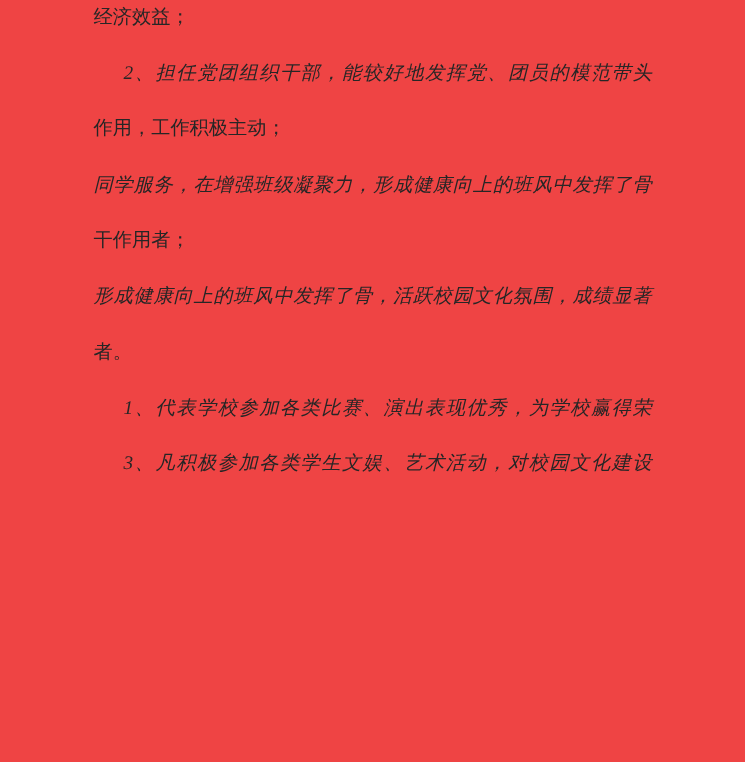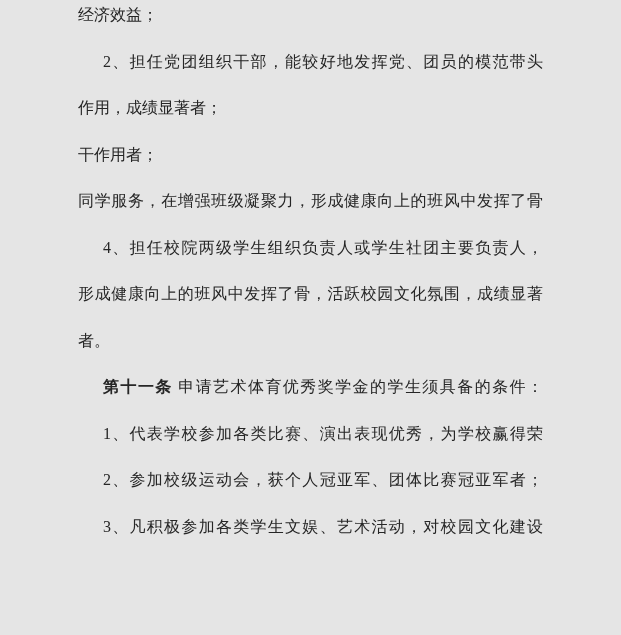--- a/index.html
+++ b/index.html
@@ -4,21 +4,21 @@
 <style>
   html, body {
     margin: 0;
     padding: 0;
     background: #ffffff;
   }
   .page {
     position: relative;
     width: 621px;
     height: 635px;
-    background: #e5e5e5;
+    background: #ef4444;
     overflow: hidden;
   }
   .text-block {
     position: absolute;
     left: 78px;
     top: -8px;
     width: 465px;
     font-family: "Liberation Serif", "DejaVu Serif", serif;
     font-size: 16px;
     color: #262626;
@@ -29,38 +29,34 @@
     line-height: 46.5px;
     text-align: left;
   }
   .ln.ind {
     text-indent: 25px;
   }
   .ln.fill {
     text-align: justify;
     text-align-last: justify;
     text-justify: inter-character;
+    font-style: italic;
   }
   .b {
     font-weight: bold;
   }
 </style>
 </head>
 <body>
 
 <div class="page">
   <div class="text-block">
     <div class="ln">经济效益；</div>
     <div class="ln ind fill">2、担任党团组织干部，能较好地发挥党、团员的模范带头</div>
-    <div class="ln">作用，成绩显著者；</div>
+    <div class="ln">作用，工作积极主动；</div>
+    <div class="ln fill">同学服务，在增强班级凝聚力，形成健康向上的班风中发挥了骨</div>
     <div class="ln">干作用者；</div>
-    <div class="ln fill">同学服务，在增强班级凝聚力，形成健康向上的班风中发挥了骨</div>
-    <div class="ln ind fill">4、担任校院两级学生组织负责人或学生社团主要负责人，</div>
     <div class="ln fill">形成健康向上的班风中发挥了骨，活跃校园文化氛围，成绩显著</div>
     <div class="ln">者。</div>
-    <div class="ln ind fill">
-      <span class="b">第十一条</span><span> 申请艺术体育优秀奖学金的学生须具备的条件：</span>
-    </div>
     <div class="ln ind fill">1、代表学校参加各类比赛、演出表现优秀，为学校赢得荣</div>
-    <div class="ln ind fill">2、参加校级运动会，获个人冠亚军、团体比赛冠亚军者；</div>
     <div class="ln ind fill">3、凡积极参加各类学生文娱、艺术活动，对校园文化建设</div>
   </div>
 </div>
 
 </body></html>

